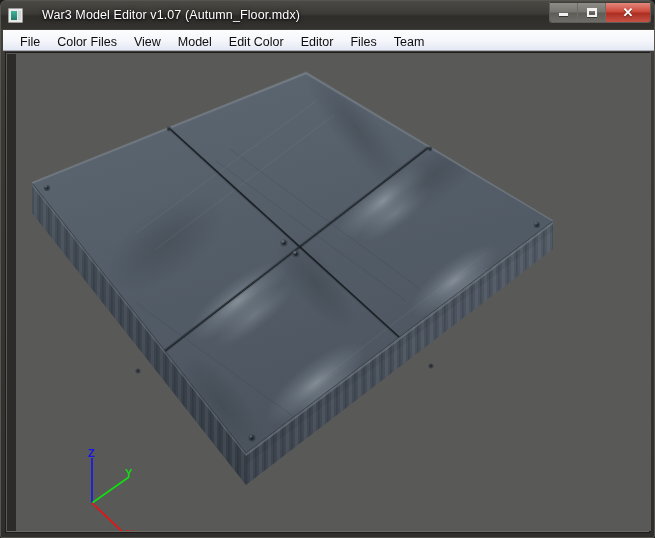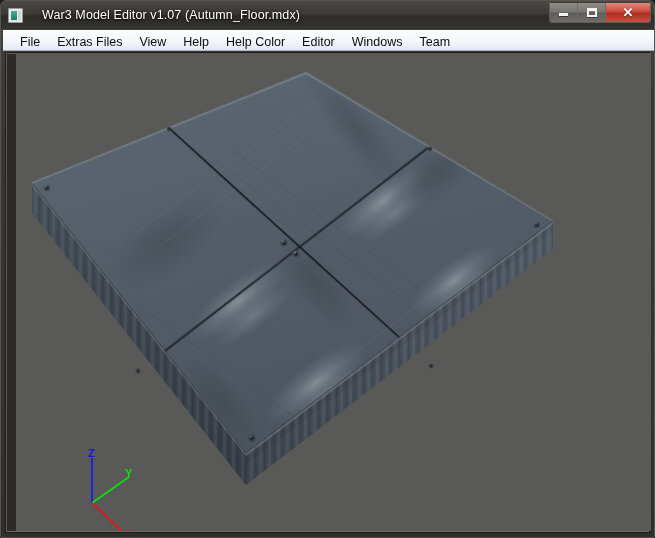--- a/index.html
+++ b/index.html
@@ -149,26 +149,26 @@
         <span class="glyph-max"></span>
       </div>
       <div class="winbtn" id="btn-close">
         <span class="glyph-close">✕</span>
       </div>
     </div>
   </div>
 
   <div id="menu-bar">
     <div class="menu-item">File</div>
-    <div class="menu-item">Extras Files</div>
+    <div class="menu-item">Color Files</div>
     <div class="menu-item">View</div>
-    <div class="menu-item">Help</div>
-    <div class="menu-item">Help Color</div>
+    <div class="menu-item">Model</div>
+    <div class="menu-item">Edit Color</div>
     <div class="menu-item">Editor</div>
-    <div class="menu-item">Windows</div>
+    <div class="menu-item">Files</div>
     <div class="menu-item">Team</div>
   </div>
 
   <div id="viewport-frame">
     <div id="viewport">
 
       <div id="model-root">
         <svg class="slab-svg" width="635" height="478" viewBox="0 0 635 478">
           <defs>
 

